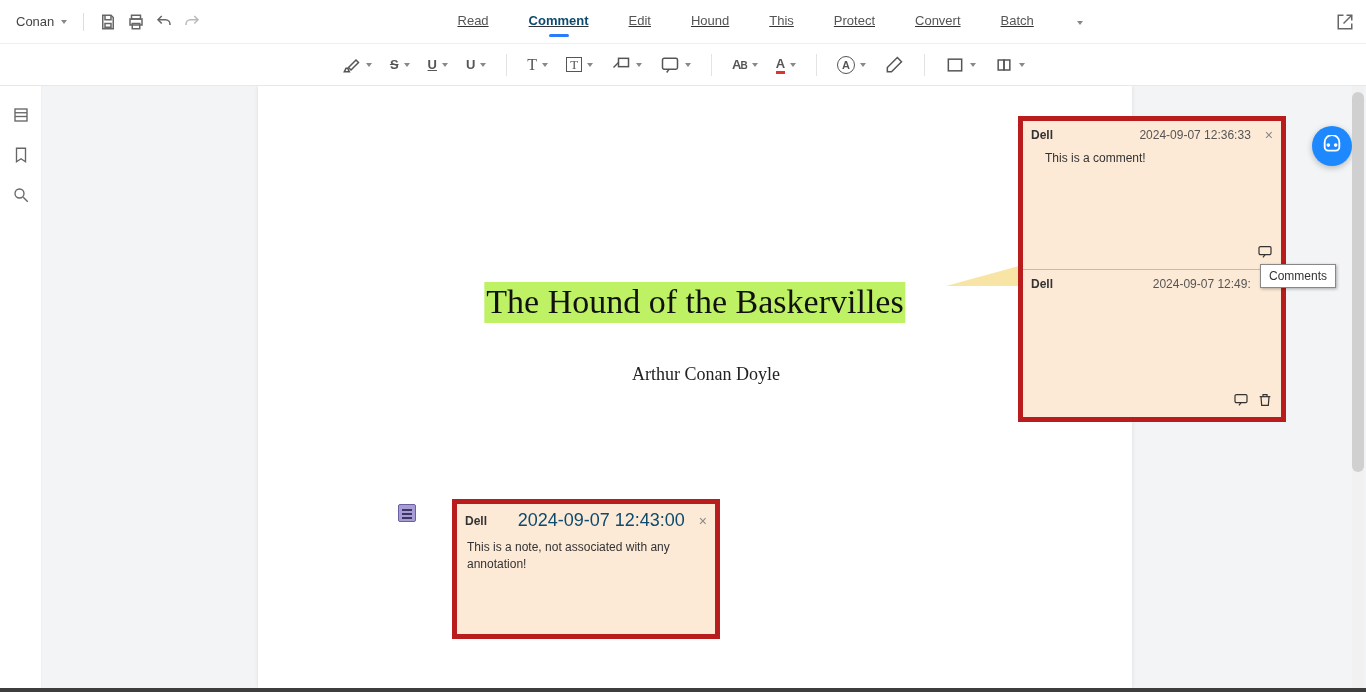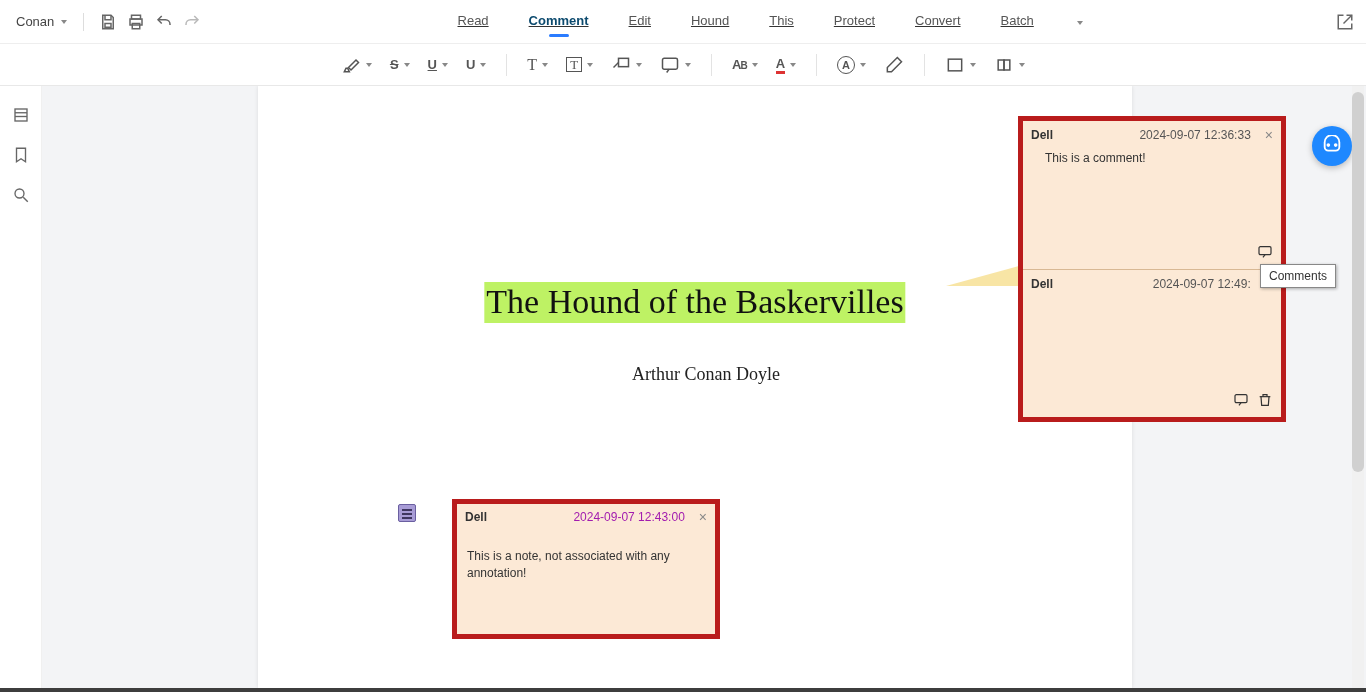--- a/index.html
+++ b/index.html
@@ -33,23 +33,23 @@
 .doc-author { position: absolute; top: 278px; left: 50%; transform: translateX(-50%); font-family: Georgia, serif; font-size: 18px; color: #222; margin-left: 11px; }
 
 
 .note-glyph { position: absolute; top: 418px; left: 140px; width: 18px; height: 18px; background: #a89cd6; border: 1px solid #6a5fa0; border-radius: 2px; cursor: pointer; }
 .note-glyph::before { content:""; position:absolute; left:3px; right:3px; top:4px; height:2px; background:#3f3660; box-shadow: 0 4px 0 #3f3660, 0 8px 0 #3f3660; }
 
 
 .popup { position: absolute; background: #fce9d6; border: 5px solid #b91c1c; font-size: 12px; }
 .popup-head { display: flex; align-items: center; padding: 6px 8px; gap: 8px; }
 .popup-head .author { font-weight: 700; color: #333; }
-.popup-head .time { color: #a21caf; font-size: 12px; margin-left:auto; }
+.popup-head .time { color: #0c4a6e; font-size: 18px; margin-left:auto; }
 .popup-head .close { color: #888; cursor: pointer; font-size: 14px; line-height: 1; margin-left: 6px;}
-.popup-body { padding: 2px 10px 28px; color: #333; line-height: 1.4; margin-top: 16px; }
+.popup-body { padding: 2px 10px 28px; color: #333; line-height: 1.4; }
 
 .popup-note { top: 413px; left: 194px; width: 268px; height: 140px; }
 .popup-comment { top: 30px; left: 760px; width: 268px; }
 .popup-comment .seg { position: relative; }
 .popup-comment .seg + .seg { border-top: 1px solid #d8b894; }
 .popup-comment .seg .seg-body { padding: 2px 22px 30px; color:#333; }
 .popup-comment .seg-head { display:flex; align-items:center; padding:6px 8px; gap:8px;}
 .popup-comment .seg-head .author { font-weight:700; }
 .popup-comment .seg-head .time { color:#555; margin-left:auto; font-size:12px;}
 .popup-comment .seg-head .close { color:#888; cursor:pointer; font-size:14px; margin-left:6px;}

